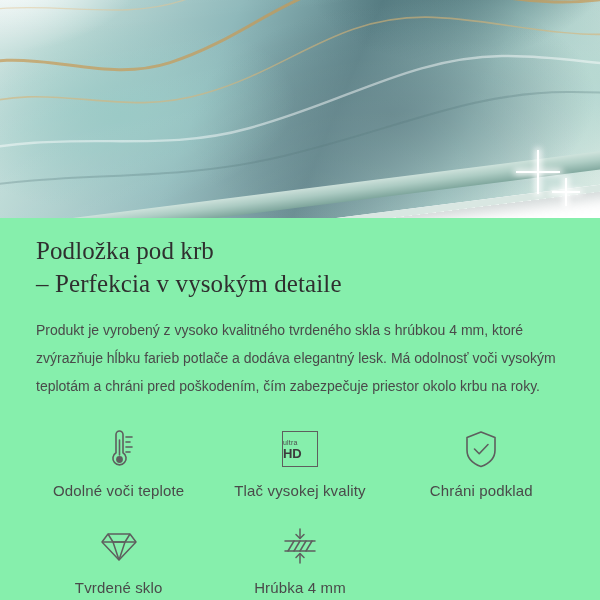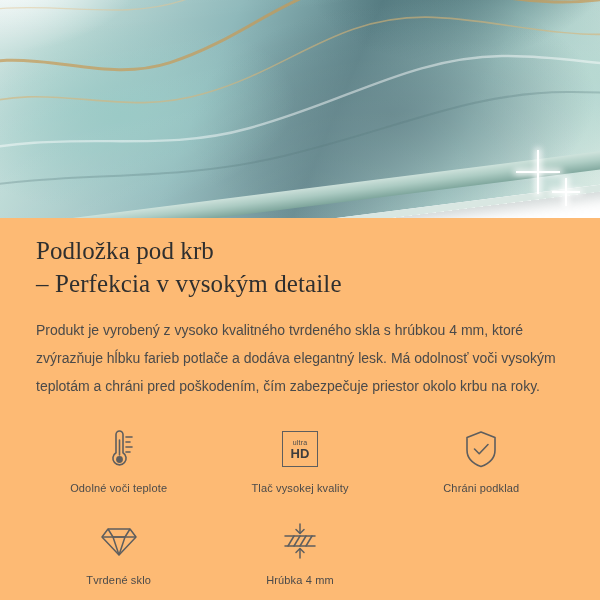--- a/index.html
+++ b/index.html
@@ -11,21 +11,21 @@
     height: 600px;
     background: #ffffff;
     font-family: "Liberation Sans", sans-serif;
     overflow: hidden;
   }
 
   .page {
     position: relative;
     width: 600px;
     height: 600px;
-    background: #fdba74;
+    background: #86efac;
   }
 
   
   .hero {
     position: relative;
     width: 600px;
     height: 218px;
     overflow: hidden;
     background: #ffffff;
   }
@@ -158,33 +158,33 @@
 
   .feature-icon {
     height: 46px;
     display: flex;
     align-items: center;
     justify-content: center;
     margin-bottom: 10px;
   }
 
   .feature-label {
-    font-size: 11px;
+    font-size: 15px;
     color: #4a4a4a;
     text-align: center;
     letter-spacing: 0.15px;
   }
 
   .ultrahd-box {
     width: 34px;
     height: 34px;
     border: 1.5px solid #5e5e5e;
     display: flex;
     flex-direction: column;
-    align-items: center;
+    align-items: flex-start;
     justify-content: center;
     line-height: 1;
   }
   .ultrahd-box .u-top {
     font-size: 7px;
     color: #4a4a4a;
     letter-spacing: 0.2px;
   }
   .ultrahd-box .u-bottom {
     font-size: 13px;

